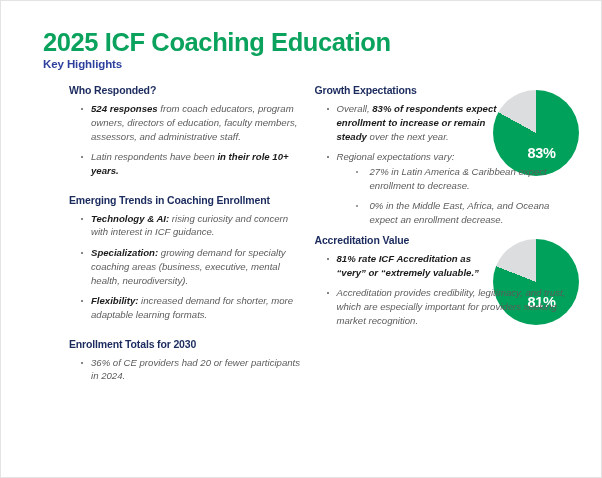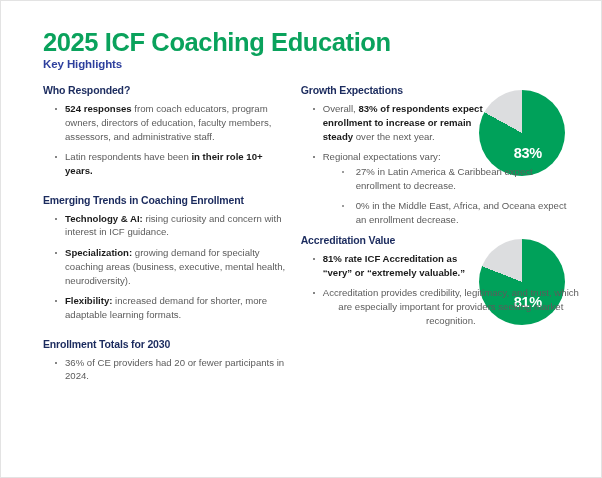--- a/index.html
+++ b/index.html
@@ -37,40 +37,41 @@
     font-size: 11.5px;
     font-weight: bold;
     letter-spacing: -0.1px;
   }
 
   
   .columns {
     display: flex;
     padding: 0 22px 0 42px;
     margin-top: 14px;
+    margin-left: 26px;
   }
 
   .col-left  { width: 268px; padding-right: 12px; }
   .col-right { width: 290px; position: relative; }
 
   
   .section { margin-bottom: 7px; }
 
   .section-heading {
     color: #1b2b5e;
     font-size: 10.5px;
     font-weight: bold;
     letter-spacing: -0.15px;
     margin-bottom: 6px;
   }
 
   .section-heading.gap-top { margin-top: 16px; }
 
   
-  ul.bullets { list-style: none; padding-left: 11px; }
+  ul.bullets { list-style: none; padding-left: 11px; font-style: italic; }
 
   ul.bullets > li {
     position: relative;
     padding-left: 11px;
     color: #5c5c5c;
     font-size: 9.6px;
     line-height: 1.43;
     margin-bottom: 7px;
   }
 
@@ -220,21 +221,21 @@
 
         <div class="pie" id="pie-accred" style="background: conic-gradient(rgb(0, 161, 90) 0deg, rgb(0, 161, 90) 291.6deg, rgb(220, 221, 223) 291.6deg, rgb(220, 221, 223) 360deg);"></div>
         <div class="pie-label" id="pie-accred-label">81%</div>
 
         <div class="section-heading">Accreditation Value</div>
 
         <ul class="bullets">
           <li class="narrow">
             <b>81% rate ICF Accreditation as “very” or “extremely valuable.”</b>
           </li>
-          <li style="width: 100%; max-width: 290px; text-align: center;">
+          <li style="width: 100%; max-width: 290px;">
             <span>Accreditation provides credibility, legitimacy, and trust, which are especially important for providers seeking market recognition.</span>
           </li>
         </ul>
       </div>
 
     </div>
   </div>
 </div>
 
 </body></html>

